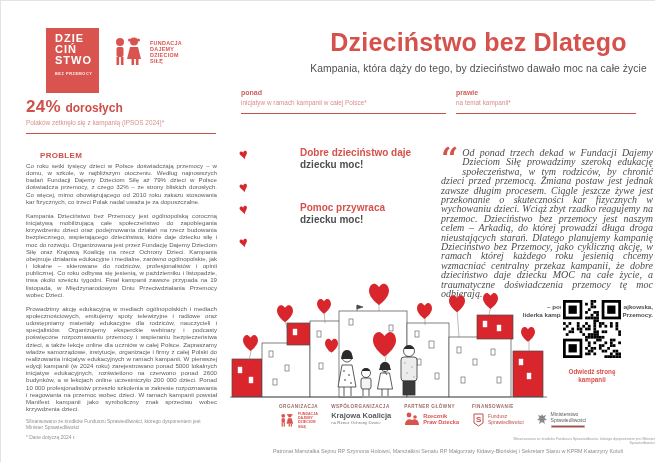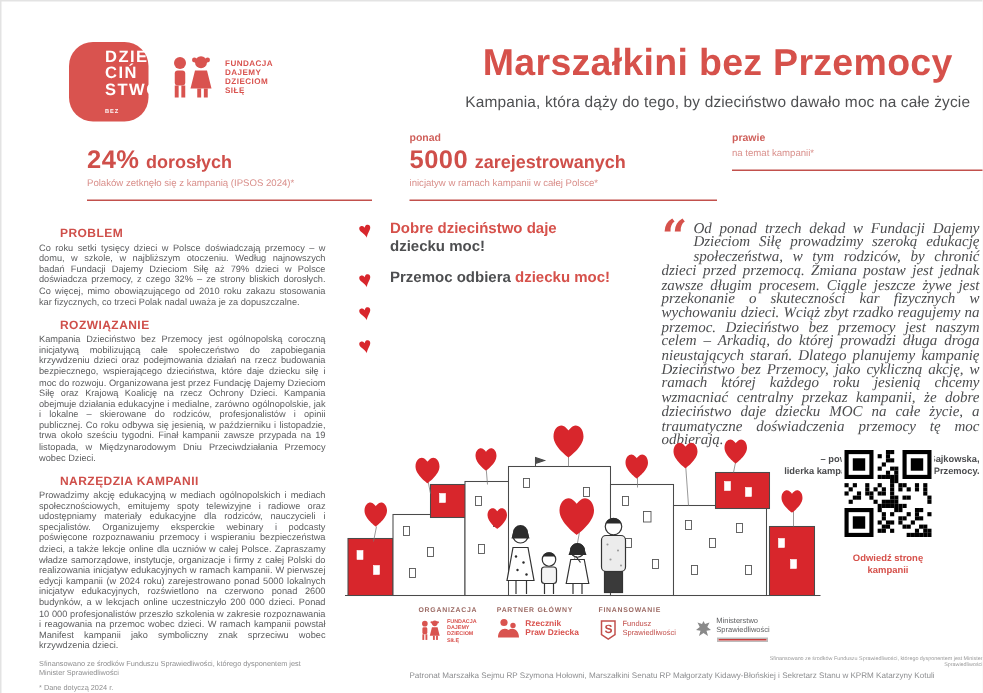--- a/index.html
+++ b/index.html
@@ -1,48 +1,48 @@
 <!DOCTYPE html>
 <html lang="pl"><head>
 <meta charset="utf-8">
 <style>
   html,body{margin:0;padding:0;background:#f2f2f2;}
   .page{position:relative;width:655px;height:462px;background:#ffffff;border:1px solid #e3e3e3;
         font-family:"Liberation Sans",sans-serif;overflow:hidden;color:#58595b;}
   
-  .logo-dbp{position:absolute;left:45px;top:27px;width:53px;height:53px;background:#d9534f;border-radius:16px;
-            color:#fff;padding:5px 0 0 24px;box-sizing:border-box;line-height:11px;font-weight:bold;font-size:11px;letter-spacing:1px;}
+  .logo-dbp{position:absolute;left:45px;top:27px;width:53px;height:65px;background:#d9534f;border-radius:0;
+            color:#fff;padding:5px 0 0 9px;box-sizing:border-box;line-height:11px;font-weight:bold;font-size:11px;letter-spacing:1px;}
   .logo-dbp .tag{display:block;font-size:3.8px;letter-spacing:.6px;font-weight:bold;margin-top:3px;opacity:.95;}
   .logo-fdds{position:absolute;left:110px;top:36px;display:flex;align-items:center;gap:5px;}
   .logo-fdds .txt{color:#d9534f;font-weight:bold;font-size:5.4px;line-height:6.2px;letter-spacing:.3px;}
   .title-block{position:absolute;left:305px;top:28px;width:345px;text-align:center;}
   .title-block h1{margin:0;font-size:25px;line-height:27px;color:#d6514b;font-weight:bold;letter-spacing:.2px;}
   .title-block h2{margin:7px 0 0;font-size:10.3px;font-weight:normal;color:#4f5052;letter-spacing:.1px;}
   
-  .stat{position:absolute;top:88px;margin-left:32px;}
+  .stat{position:absolute;top:88px;}
   .stat .pfx{font-size:7px;color:#cf5f5a;height:8px;font-weight:bold;}
   .stat .main{color:#cf4f4a;font-weight:bold;}
   .stat .val{font-size:17px;letter-spacing:.3px;}
   .stat .unit{font-size:12px;}
   .stat .cap{font-size:6.4px;color:#d98f8b;margin-top:2px;}
   .stat .rule{height:0;border-top:1.3px solid #c2504c;margin-top:7px;}
   #stat1{left:25px;width:190px;}
   #stat2{left:240px;width:205px;}
   #stat3{left:455px;width:180px;}
   
   .leftcol{position:absolute;left:25px;top:150px;width:191px;}
   .sec h3{margin:0 0 2px;font-size:8px;color:#cf4f4a;font-weight:bold;letter-spacing:.3px;padding-left:14px;}
   .sec p{margin:0 0 7px;font-size:6.15px;line-height:7.15px;text-align:justify;color:#5a5b5d;}
   .footnotes{margin-top:3px;}
   .footnotes div{font-size:4.9px;line-height:6px;color:#8f8f90;margin-bottom:4px;}
   
   #slogans{position:absolute;left:238px;top:146px;width:185px;margin:0;padding:0;list-style:none;}
   #slogans li{display:flex;gap:7px;margin-bottom:9px;align-items:flex-start;}
   #slogans .heart{color:#d8262c;font-size:15px;line-height:13px;transform:rotate(-12deg);flex:0 0 14px;}
-  #slogans .slogan-text{font-size:10px;line-height:12px;font-weight:bold;color:#4e4f51;white-space:pre-line;}
+  #slogans .slogan-text{font-size:10px;line-height:12px;font-weight:bold;color:#4e4f51;white-space:pre-line;margin-left:40px;}
   #slogans .slogan-text .red{color:#d6514b;}
   
   .quote{position:absolute;left:440px;top:147px;width:212px;}
   .qmark{float:left;color:#d6514b;font-family:"DejaVu Serif",serif;font-size:30px;line-height:18px;margin:2px 4px 0 0;font-weight:bold;}
   .quote p{margin:0;font-size:10px;line-height:9.4px;text-align:justify;color:#4c4d4f;
            font-style:italic;font-family:Liberation Serif, serif;}
   .quote .attr{margin-top:4px;text-align:right;font-size:6.2px;line-height:8px;color:#4c4d4f;font-weight:bold;font-style:normal;font-family:"Liberation Sans",sans-serif;}
   
   .qr-box{position:absolute;left:560px;top:297px;width:62px;text-align:center;}
   .qr-box .cap{margin-top:4px;font-size:6.3px;line-height:7.5px;font-weight:bold;color:#d6514b;}
@@ -93,75 +93,71 @@
     </svg>
     <div class="txt">
       <span>FUNDACJA</span><br>
       <span>DAJEMY</span><br>
       <span>DZIECIOM</span><br>
       <span>SIŁĘ</span>
     </div>
   </div>
 
   <div class="title-block">
-    <h1>Marszałkini bez Przemocy</h1>
+    <h1>Dzieciństwo bez Dlatego</h1>
     <h2>Kampania, która dąży do tego, by dzieciństwo dawało moc na całe życie</h2>
   </div>
 
   <div class="stat" id="stat1">
     <div class="pfx"></div>
     <div class="main"><span class="val">24%</span>
       <span class="unit">dorosłych</span></div>
     <div class="cap">Polaków zetknęło się z kampanią (IPSOS 2024)*</div>
     <div class="rule"></div>
   </div>
   <div class="stat" id="stat2">
     <div class="pfx">ponad</div>
-    <div class="main"><span class="val">5000</span>
-      <span class="unit">zarejestrowanych</span></div>
     <div class="cap">inicjatyw w ramach kampanii w całej Polsce*</div>
     <div class="rule"></div>
   </div>
   <div class="stat" id="stat3">
     <div class="pfx">prawie</div>
     <div class="cap">na temat kampanii*</div>
     <div class="rule"></div>
   </div>
 
   <div class="leftcol">
     <div class="sec">
       <h3>PROBLEM</h3>
       <p>Co roku setki tysięcy dzieci w Polsce doświadczają przemocy – w domu, w szkole, w najbliższym otoczeniu. Według najnowszych badań Fundacji Dajemy Dzieciom Siłę aż 79% dzieci w Polsce doświadcza przemocy, z czego 32% – ze strony bliskich dorosłych. Co więcej, mimo obowiązującego od 2010 roku zakazu stosowania kar fizycznych, co trzeci Polak nadal uważa je za dopuszczalne.</p>
     </div>
     <div class="sec">
-      <h3>ROZWIĄZANIE</h3>
       <p>Kampania Dzieciństwo bez Przemocy jest ogólnopolską coroczną inicjatywą mobilizującą całe społeczeństwo do zapobiegania krzywdzeniu dzieci oraz podejmowania działań na rzecz budowania bezpiecznego, wspierającego dzieciństwa, które daje dziecku siłę i moc do rozwoju. Organizowana jest przez Fundację Dajemy Dzieciom Siłę oraz Krajową Koalicję na rzecz Ochrony Dzieci. Kampania obejmuje działania edukacyjne i medialne, zarówno ogólnopolskie, jak i lokalne – skierowane do rodziców, profesjonalistów i opinii publicznej. Co roku odbywa się jesienią, w październiku i listopadzie, trwa około sześciu tygodni. Finał kampanii zawsze przypada na 19 listopada, w Międzynarodowym Dniu Przeciwdziałania Przemocy wobec Dzieci.</p>
     </div>
     <div class="sec">
-      <h3>NARZĘDZIA KAMPANII</h3>
       <p>Prowadzimy akcję edukacyjną w mediach ogólnopolskich i mediach społecznościowych, emitujemy spoty telewizyjne i radiowe oraz udostępniamy materiały edukacyjne dla rodziców, nauczycieli i specjalistów. Organizujemy eksperckie webinary i podcasty poświęcone rozpoznawaniu przemocy i wspieraniu bezpieczeństwa dzieci, a także lekcje online dla uczniów w całej Polsce. Zapraszamy władze samorządowe, instytucje, organizacje i firmy z całej Polski do realizowania inicjatyw edukacyjnych w ramach kampanii. W pierwszej edycji kampanii (w 2024 roku) zarejestrowano ponad 5000 lokalnych inicjatyw edukacyjnych, rozświetlono na czerwono ponad 2600 budynków, a w lekcjach online uczestniczyło 200 000 dzieci. Ponad 10 000 profesjonalistów przeszło szkolenia w zakresie rozpoznawania i reagowania na przemoc wobec dzieci. W ramach kampanii powstał Manifest kampanii jako symboliczny znak sprzeciwu wobec krzywdzenia dzieci.</p>
     </div>
     <div class="footnotes">
       <div>Sfinansowano ze środków Funduszu Sprawiedliwości, którego dysponentem jest Minister Sprawiedliwości</div>
       <div>* Dane dotyczą 2024 r.</div>
     </div>
   </div>
 
   <ul id="slogans">
       <li>
         <span class="heart">♥</span>
         <span class="slogan-text"><span class="red">Dobre dzieciństwo daje
 </span><span>dziecku moc!</span></span>
       </li>
       <li>
         <span class="heart">♥</span>
-        <span class="slogan-text"><span>Przemoc odbiera </span><span class="red">dziecku moc!</span></span>
       </li>
       <li>
         <span class="heart">♥</span>
+        <span class="slogan-text"><span class="red">Pomoc przywraca </span><span>dziecku moc!</span></span>
       </li>
       <li>
         <span class="heart">♥</span>
       </li>
     </ul>
 
   <div class="quote">
     <span class="qmark">“</span>
     <p>Od ponad trzech dekad w Fundacji Dajemy Dzieciom Siłę prowadzimy szeroką edukację społeczeństwa, w tym rodziców, by chronić dzieci przed przemocą. Zmiana postaw jest jednak zawsze długim procesem. Ciągle jeszcze żywe jest przekonanie o skuteczności kar fizycznych w wychowaniu dzieci. Wciąż zbyt rzadko reagujemy na przemoc. Dzieciństwo bez przemocy jest naszym celem – Arkadią, do której prowadzi długa droga nieustających starań. Dlatego planujemy kampanię Dzieciństwo bez Przemocy, jako cykliczną akcję, w ramach której każdego roku jesienią chcemy wzmacniać centralny przekaz kampanii, że dobre dzieciństwo daje dziecku MOC na całe życie, a traumatyczne doświadczenia przemocy tę moc odbierają.</p>
     <div class="attr">
@@ -421,20 +417,27 @@
               <rect x="24.9" y="22" width="2.6" height="6"></rect>
             </g>
         </svg>
         <div class="fdds-small">
           <span>FUNDACJA</span><br><span>DAJEMY</span><br>
           <span>DZIECIOM</span><br><span>SIŁĘ</span>
         </div>
       </div>
     </div>
     <div class="pgroup">
+      <div class="plabel">WSPÓŁORGANIZACJA</div>
+      <div class="plogo" style="flex-direction:column;align-items:flex-start;gap:0;">
+        <div class="kk-name">Krajowa Koalicja</div>
+        <div class="kk-sub">na Rzecz Ochrony Dzieci</div>
+      </div>
+    </div>
+    <div class="pgroup">
       <div class="plabel">PARTNER GŁÓWNY</div>
       <div class="plogo">
         <svg width="16" height="14" viewBox="0 0 16 14">
           <g fill="#d9534f">
               <circle cx="5" cy="3" r="2.4"></circle>
               <circle cx="11" cy="5" r="1.8"></circle>
           <path d="M1 13 C1 8 5 6 8 8 C11 6 15 8 15 13 Z"></path>
             </g>
         </svg>
         <div class="rpd-name" style="white-space:pre-line;">Rzecznik

